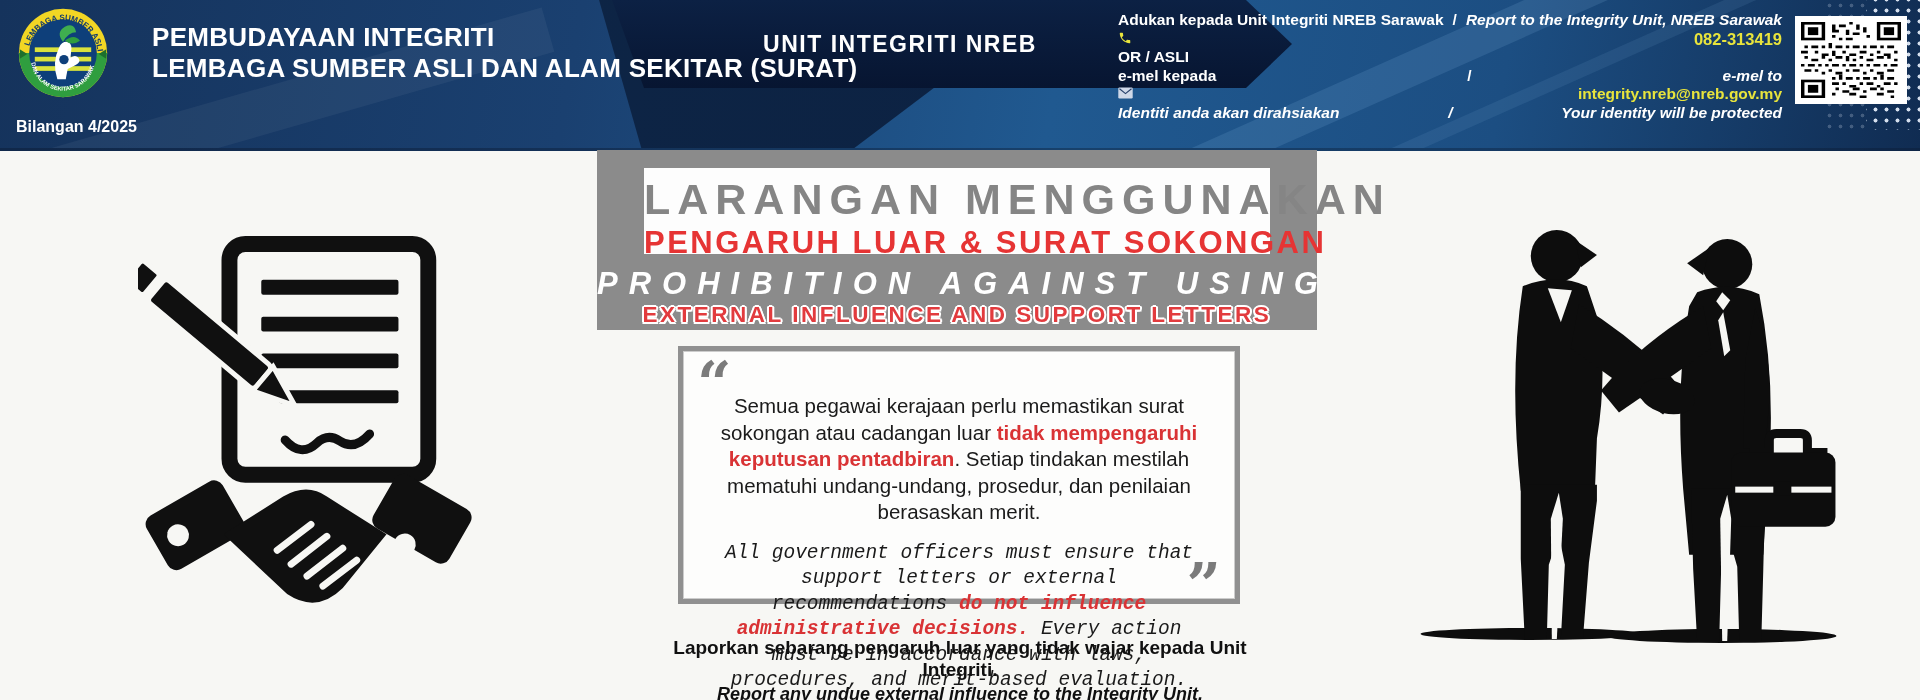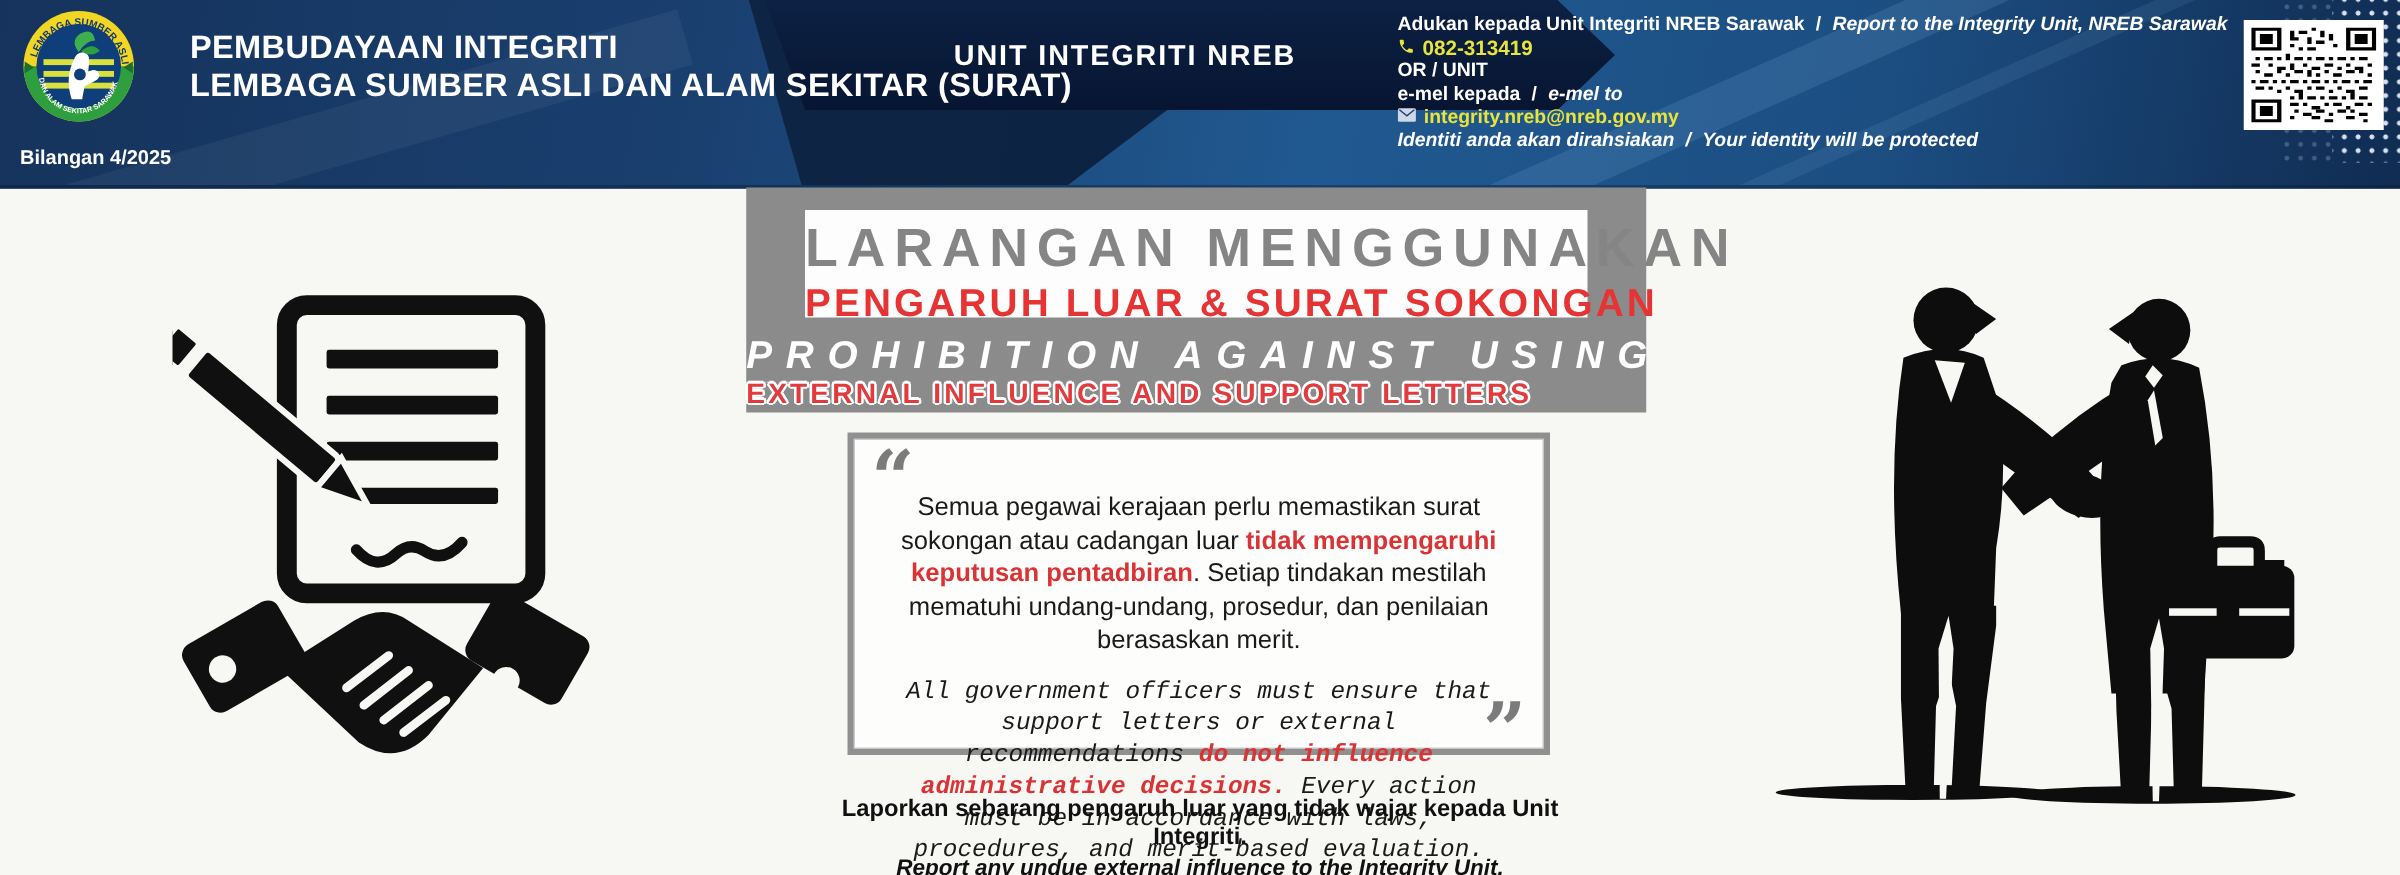--- a/index.html
+++ b/index.html
@@ -26,31 +26,31 @@
         background-image:radial-gradient(circle,rgba(235,243,255,.9) 1.7px,transparent 2.3px);
         background-size:11px 11px;background-position:4px 5px;}
   .dots2{position:absolute;right:50px;top:0;width:46px;height:130px;opacity:.25;
          background-image:radial-gradient(circle,rgba(235,243,255,.9) 1.6px,transparent 2.2px);
          background-size:11px 11px;}
   .logo{position:absolute;left:16px;top:6px;width:94px;height:94px;}
   .org{position:absolute;left:152px;top:22px;color:#fff;font-weight:bold;
        font-size:26px;line-height:31px;letter-spacing:.3px;}
   .issue{position:absolute;left:16px;top:118px;color:#fff;font-weight:bold;font-size:16px;}
   .contact{position:absolute;right:138px;top:11px;text-align:right;color:#fff;}
-  .cl{display:flex;justify-content:flex-start;align-items:center;gap:6px;
+  .cl{display:flex;justify-content:space-between;align-items:center;gap:6px;
       font-size:15.5px;font-weight:bold;line-height:18.5px;}
   .cl .it{font-style:italic;}
   .sep{margin:0 3px;}
   .yellow{color:#e8e43c;}
   .cl.phone{font-size:16.5px;}
   .conf{font-style:italic;}
   .qr{position:absolute;right:13px;top:16px;width:100px;height:76px;background:#fff;padding:6px;}
   
   .title-box{position:absolute;left:597px;top:150px;width:720px;height:180px;
-             background:#8b8b8b;text-align:left;}
+             background:#8b8b8b;text-align:center;}
   .title-inner{position:absolute;left:47px;top:18px;width:626px;height:86px;background:#fdfdfd;}
   .t-ms1{margin-top:7px;font-size:43px;font-weight:bold;letter-spacing:7px;color:#858585;white-space:nowrap;}
   .t-ms2{margin-top:1px;font-size:31px;font-weight:bold;letter-spacing:2.5px;color:#e63434;white-space:nowrap;}
   .t-en1{position:absolute;left:0;width:100%;top:116px;font-size:31px;font-weight:bold;font-style:italic;
          letter-spacing:11px;color:#fff;white-space:nowrap;}
   .t-en2{position:absolute;left:0;width:100%;top:152px;font-size:22.5px;font-weight:bold;
          letter-spacing:2.5px;color:#e23b3e;white-space:nowrap;
          text-shadow:2px 0 0 #fff,-2px 0 0 #fff,0 2px 0 #fff,0 -2px 0 #fff,
                      1.5px 1.5px 0 #fff,-1.5px -1.5px 0 #fff,1.5px -1.5px 0 #fff,-1.5px 1.5px 0 #fff;}
   
@@ -129,21 +129,21 @@
         <span class="it">Report to the Integrity Unit, NREB Sarawak</span>
       </div>
       <div class="cl phone">
         <span>
           <svg viewBox="0 0 24 24" width="14" height="14">
               <path fill="#e8e43c" d="M6.6 10.8c1.4 2.8 3.8 5.1 6.6 6.6l2.2-2.2c.3-.3.7-.4 1-.2 1.1.4 2.3.6 3.6.6.6 0 1 .4 1 1V20c0 .6-.4 1-1 1C10.8 21 3 13.2 3 4c0-.6.4-1 1-1h3.5c.6 0 1 .4 1 1 0 1.2.2 2.4.6 3.6.1.3 0 .7-.2 1l-2.3 2.2z"></path>
             </svg>
         </span>
         <span class="yellow">082-313419</span>
       </div>
-      <div class="cl">OR / UNIT</div>
+      <div class="cl">OR / ASLI</div>
       <div class="cl">
         <span>e-mel kepada</span>
         <span class="sep">/</span>
         <span class="it">e-mel to</span>
       </div>
       <div class="cl">
         <span>
           <svg viewBox="0 0 24 20" width="15" height="12">
               <rect width="24" height="18" y="1" rx="2" fill="#cfd8e8"></rect>
               <path d="M2 3l10 8L22 3" stroke="#27406b" stroke-width="2" fill="none"></path>

